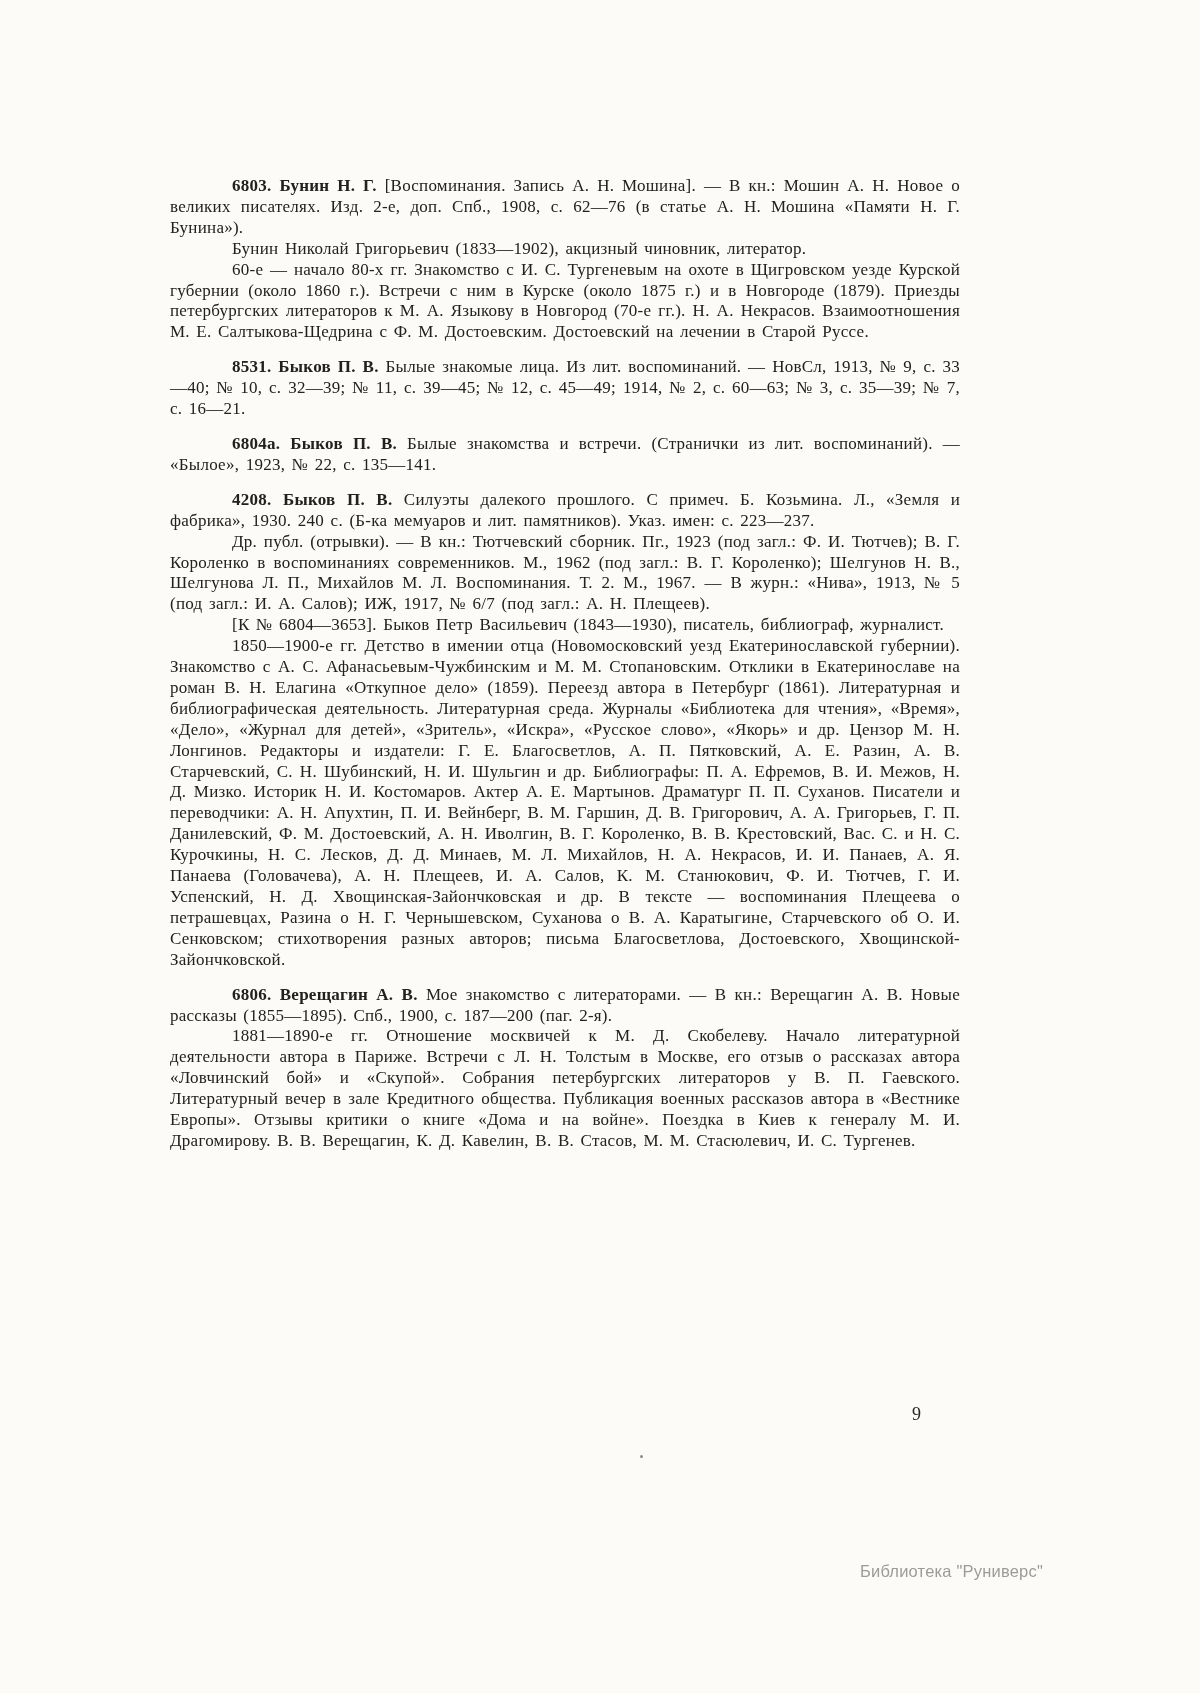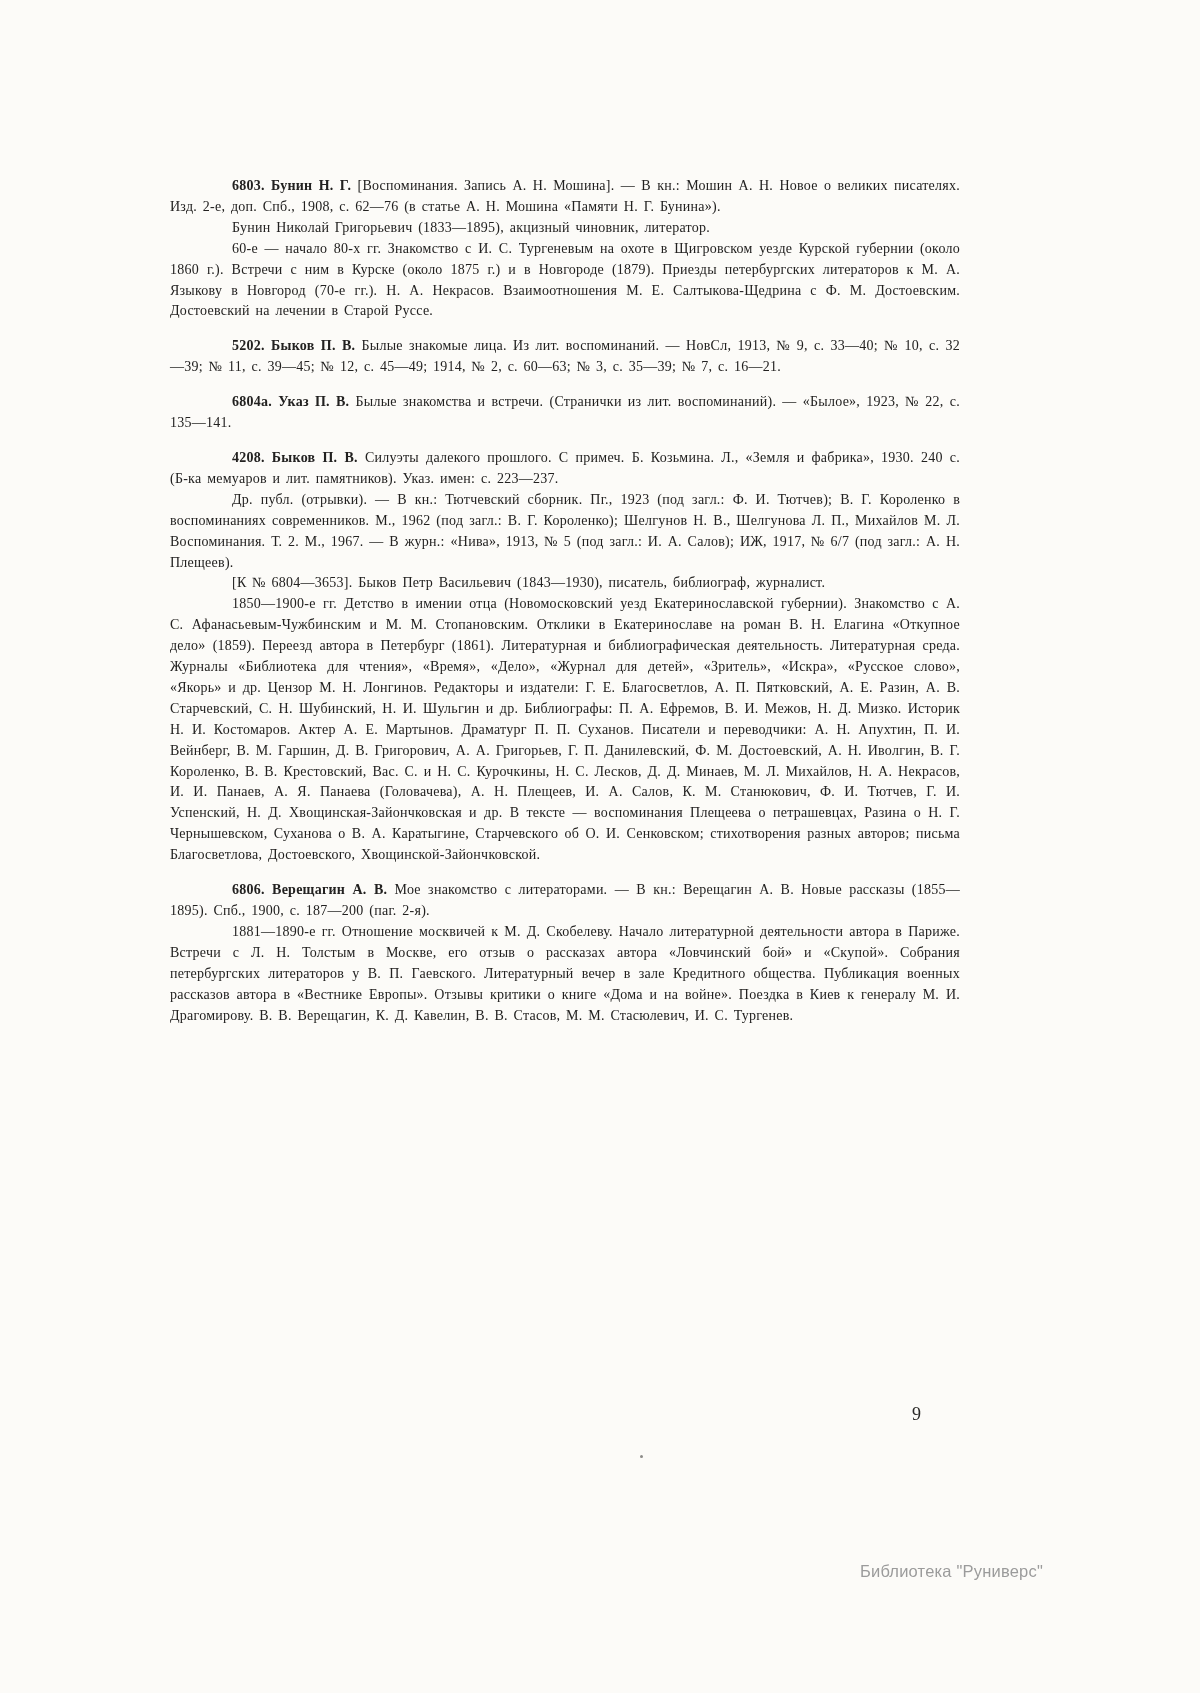--- a/index.html
+++ b/index.html
@@ -15,21 +15,21 @@
     background: #fcfbf8;
     overflow: hidden;
     font-family: "Liberation Serif", "DejaVu Serif", serif;
     color: #222120;
   }
   .text-block {
     position: absolute;
     left: 170px;
     top: 176px;
     width: 790px;
-    font-size: 14px;
+    font-size: 17px;
     line-height: 20.9px;
     text-align: justify;
     letter-spacing: 0.25px;
     word-spacing: 2px;
   }
   .entry {
     margin: 0 0 14px 0;
   }
   .entry:last-child { margin-bottom: 15px; }
   .para {
@@ -65,28 +65,28 @@
     letter-spacing: 0.2px;
   }
 </style>
 </head>
 <body>
 
 <div class="page">
   <main class="text-block" id="entries">
       <section class="entry">
         <p class="para"><b class="lead">6803. Бунин Н. Г. </b><span>[Воспоминания. Запись А. Н. Мошина]. — В кн.: Мошин А. Н. Новое о великих писателях. Изд. 2-е, доп. Спб., 1908, с. 62—76 (в статье А. Н. Мошина «Памяти Н. Г. Бунина»).</span></p>
-        <p class="para"><span>Бунин Николай Григорьевич (1833—1895), акцизный чиновник, литератор.</span></p>
+        <p class="para"><span>Бунин Николай Григорьевич (1833—1902), акцизный чиновник, литератор.</span></p>
         <p class="para"><span>60-е — начало 80-х гг. Знакомство с И. С. Тургеневым на охоте в Щигровском уезде Курской губернии (около 1860 г.). Встречи с ним в Курске (около 1875 г.) и в Новгороде (1879). Приезды петербургских литераторов к М. А. Языкову в Новгород (70-е гг.). Н. А. Некрасов. Взаимоотношения М. Е. Салтыкова-Щедрина с Ф. М. Достоевским. Достоевский на лечении в Старой Руссе.</span></p>
       </section>
       <section class="entry">
-        <p class="para"><b class="lead">5202. Быков П. В. </b><span>Былые знакомые лица. Из лит. воспоминаний. — НовСл, 1913, № 9, с. 33—40; № 10, с. 32—39; № 11, с. 39—45; № 12, с. 45—49; 1914, № 2, с. 60—63; № 3, с. 35—39; № 7, с. 16—21.</span></p>
+        <p class="para"><b class="lead">8531. Быков П. В. </b><span>Былые знакомые лица. Из лит. воспоминаний. — НовСл, 1913, № 9, с. 33—40; № 10, с. 32—39; № 11, с. 39—45; № 12, с. 45—49; 1914, № 2, с. 60—63; № 3, с. 35—39; № 7, с. 16—21.</span></p>
       </section>
       <section class="entry">
-        <p class="para"><b class="lead">6804а. Указ П. В. </b><span>Былые знакомства и встречи. (Странички из лит. воспоминаний). — «Былое», 1923, № 22, с. 135—141.</span></p>
+        <p class="para"><b class="lead">6804а. Быков П. В. </b><span>Былые знакомства и встречи. (Странички из лит. воспоминаний). — «Былое», 1923, № 22, с. 135—141.</span></p>
       </section>
       <section class="entry">
         <p class="para"><b class="lead">4208. Быков П. В. </b><span>Силуэты далекого прошлого. С примеч. Б. Козьмина. Л., «Земля и фабрика», 1930. 240 с. (Б-ка мемуаров и лит. памятников). Указ. имен: с. 223—237.</span></p>
         <p class="para"><span>Др. публ. (отрывки). — В кн.: Тютчевский сборник. Пг., 1923 (под загл.: Ф. И. Тютчев); В. Г. Короленко в воспоминаниях современников. М., 1962 (под загл.: В. Г. Короленко); Шелгунов Н. В., Шелгунова Л. П., Михайлов М. Л. Воспоминания. Т. 2. М., 1967. — В журн.: «Нива», 1913, № 5 (под загл.: И. А. Салов); ИЖ, 1917, № 6/7 (под загл.: А. Н. Плещеев).</span></p>
         <p class="para"><span>[К № 6804—3653]. Быков Петр Васильевич (1843—1930), писатель, библиограф, журналист.</span></p>
         <p class="para"><span>1850—1900-е гг. Детство в имении отца (Новомосковский уезд Екатеринославской губернии). Знакомство с А. С. Афанасьевым-Чужбинским и М. М. Стопановским. Отклики в Екатеринославе на роман В. Н. Елагина «Откупное дело» (1859). Переезд автора в Петербург (1861). Литературная и библиографическая деятельность. Литературная среда. Журналы «Библиотека для чтения», «Время», «Дело», «Журнал для детей», «Зритель», «Искра», «Русское слово», «Якорь» и др. Цензор М. Н. Лонгинов. Редакторы и издатели: Г. Е. Благосветлов, А. П. Пятковский, А. Е. Разин, А. В. Старчевский, С. Н. Шубинский, Н. И. Шульгин и др. Библиографы: П. А. Ефремов, В. И. Межов, Н. Д. Мизко. Историк Н. И. Костомаров. Актер А. Е. Мартынов. Драматург П. П. Суханов. Писатели и переводчики: А. Н. Апухтин, П. И. Вейнберг, В. М. Гаршин, Д. В. Григорович, А. А. Григорьев, Г. П. Данилевский, Ф. М. Достоевский, А. Н. Иволгин, В. Г. Короленко, В. В. Крестовский, Вас. С. и Н. С. Курочкины, Н. С. Лесков, Д. Д. Минаев, М. Л. Михайлов, Н. А. Некрасов, И. И. Панаев, А. Я. Панаева (Головачева), А. Н. Плещеев, И. А. Салов, К. М. Станюкович, Ф. И. Тютчев, Г. И. Успенский, Н. Д. Хвощинская-Зайончковская и др. В тексте — воспоминания Плещеева о петрашевцах, Разина о Н. Г. Чернышевском, Суханова о В. А. Каратыгине, Старчевского об О. И. Сенковском; стихотворения разных авторов; письма Благосветлова, Достоевского, Хвощинской-Зайончковской.</span></p>
       </section>
       <section class="entry">
         <p class="para"><b class="lead">6806. Верещагин А. В. </b><span>Мое знакомство с литераторами. — В кн.: Верещагин А. В. Новые рассказы (1855—1895). Спб., 1900, с. 187—200 (паг. 2-я).</span></p>
         <p class="para"><span>1881—1890-е гг. Отношение москвичей к М. Д. Скобелеву. Начало литературной деятельности автора в Париже. Встречи с Л. Н. Толстым в Москве, его отзыв о рассказах автора «Ловчинский бой» и «Скупой». Собрания петербургских литераторов у В. П. Гаевского. Литературный вечер в зале Кредитного общества. Публикация военных рассказов автора в «Вестнике Европы». Отзывы критики о книге «Дома и на войне». Поездка в Киев к генералу М. И. Драгомирову. В. В. Верещагин, К. Д. Кавелин, В. В. Стасов, М. М. Стасюлевич, И. С. Тургенев.</span></p>

